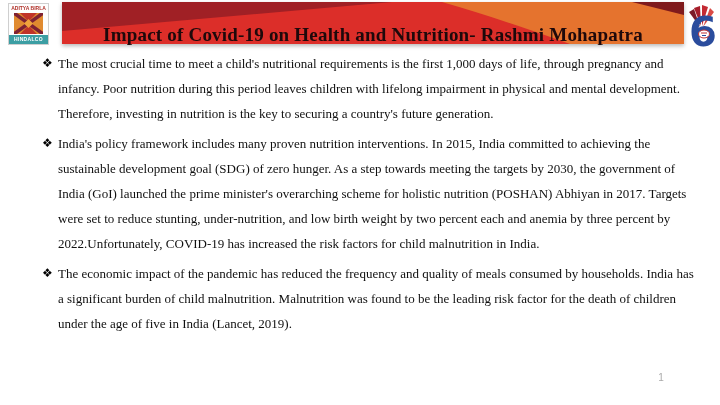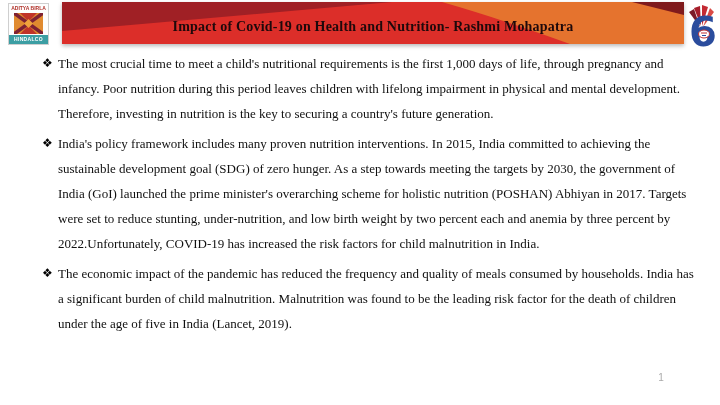--- a/index.html
+++ b/index.html
@@ -27,23 +27,23 @@
     font-family:"Liberation Sans", sans-serif; font-size:5px; font-weight:bold;
     padding:1px 0 2px 0; letter-spacing:.3px;
   }
 
   .banner {
     position:absolute; left:62px; top:2px; width:622px; height:42px;
     box-shadow:0 2px 4px rgba(0,0,0,.28), inset 0 -1px 0 rgba(110,12,12,.55);
   }
   .banner svg.bg { position:absolute; left:0; top:0; width:100%; height:100%; }
   .banner .title {
-    position:absolute; left:0; top:4px; width:100%; height:100%;
+    position:absolute; left:0; top:12px; width:100%; height:100%;
     display:flex; align-items:center; justify-content:center;
-    font-size:14px; font-weight:bold; color:var(--title-text,#1e090b);
+    font-size:19px; font-weight:bold; color:var(--title-text,#1e090b);
     white-space:nowrap; letter-spacing:.2px;border-radius:15px;
   }
   .fill-red    { fill:var(--banner-red,#dc2e29); }
   .fill-dark   { fill:var(--banner-dark-red,#a02025); }
   .fill-orange { fill:var(--banner-orange,#e5732e); }
   .fill-corner { fill:#7f1a1c; }
 
   .logo-right { position:absolute; left:689px; top:5px; width:28px; height:44px; }
   .logo-right svg { width:100%; height:100%; display:block; }
 

